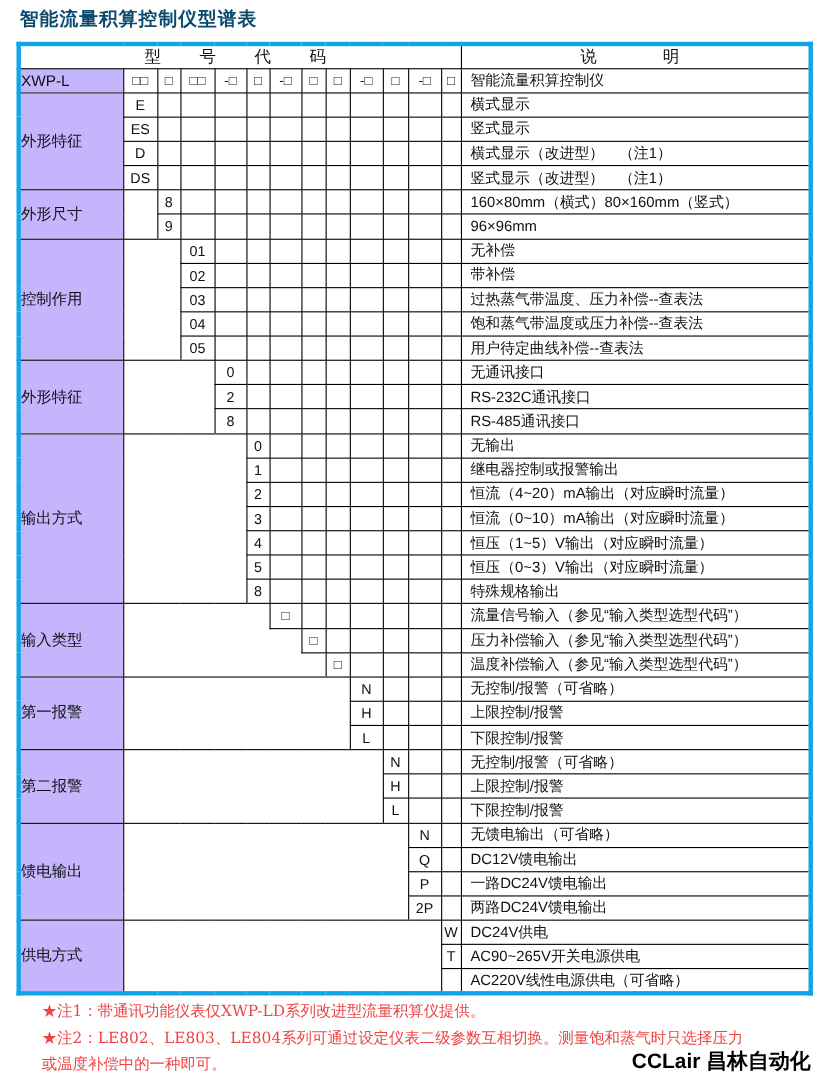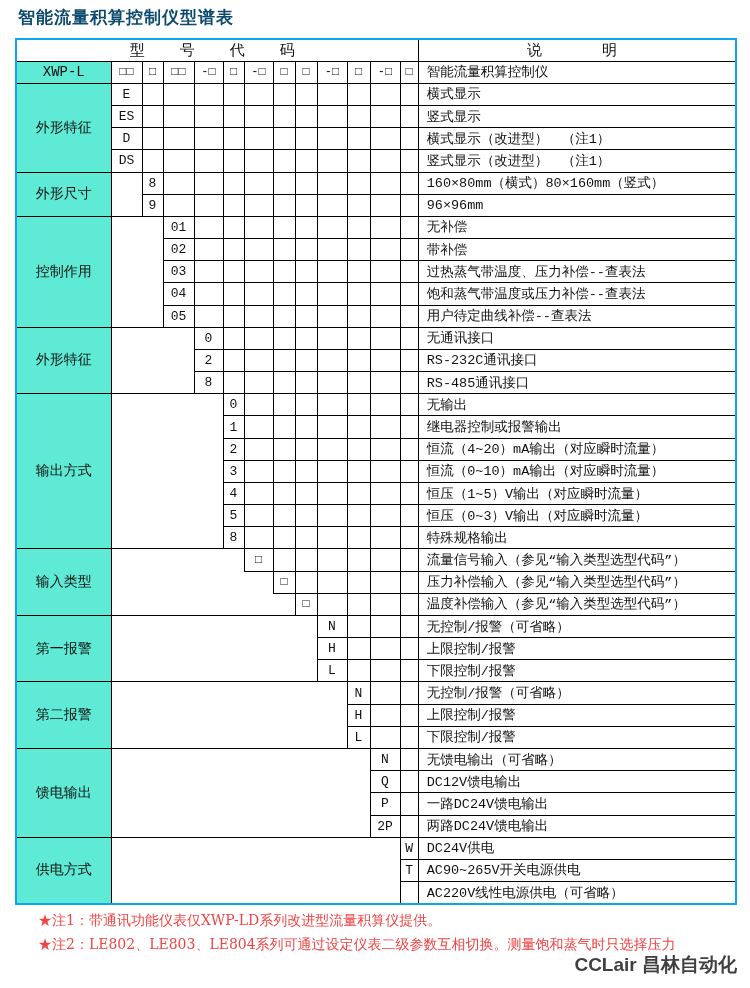--- a/index.html
+++ b/index.html
@@ -8,41 +8,41 @@
     font-family:"DejaVu Serif",serif;color:#111;overflow:hidden;
   }
   .page-title{
     position:absolute;left:18px;top:6px;
     font-family:"Liberation Sans",sans-serif;font-weight:bold;
     font-size:17px;color:#0c4a6e;letter-spacing:1px;
   }
   .table-wrap{position:absolute;left:15px;top:38px;}
   table{
     border-collapse:collapse;table-layout:fixed;
-    width:720px;height:867px;border:2px solid #0ea5e9;
-    font-family:Liberation Mono, monospace;
+    width:720px;height:867px;border:4px solid #0ea5e9;
+    font-family:Liberation Sans, sans-serif;
   }
   td{padding:0;font-size:13.5px;color:#111;vertical-align:middle;overflow:hidden;white-space:nowrap;}
   tr{height:22px;}
   td.hdr{border:1px solid #000;text-align:center;font-size:15px;letter-spacing:10px;}
-  td.cat{border:1px solid #000;background:#5eead4;text-align:center;font-size:14px;}
+  td.cat{border:1px solid #000;background:#c4b5fd;font-size:14px;}
   td.code{border:1px solid #000;text-align:center;font-size:13px;}
   td.boxes{border:1px solid #000;text-align:center;font-size:12px;}
   td.empty{border:1px solid #000;}
   td.desc{border:1px solid #000;text-align:left;padding-left:8px;font-size:13.5px;}
   td.blank{border:none;}
   td.blank.bb{border-bottom:1px solid #000;}
   .notes{
     position:absolute;left:38px;top:908px;width:690px;
     font-size:14px;line-height:24px;color:#ef4444;
   }
   .brand{
     position:absolute;right:13px;top:952px;
     font-family:"Liberation Sans",sans-serif;font-weight:bold;
-    font-size:19px;color:#404040;letter-spacing:0px;
+    font-size:19px;color:#000000;letter-spacing:0px;
   }
 </style>
 </head>
 <body>
 
 <div class="page-title">智能流量积算控制仪型谱表</div>
 
 <div class="table-wrap">
   <table id="model-table">
     <colgroup id="cols">
@@ -467,15 +467,16 @@
           <td class="code"></td>
           <td class="desc">AC220V线性电源供电（可省略）</td>
         </tr>
       </tbody>
   </table>
 </div>
 
 <div class="notes">
   <div>★注1：带通讯功能仪表仅XWP-LD系列改进型流量积算仪提供。</div>
   <div>★注2：LE802、LE803、LE804系列可通过设定仪表二级参数互相切换。测量饱和蒸气时只选择压力</div>
+  <div>或温度补偿中的一种即可。</div>
 </div>
 
 <div class="brand">CCLair 昌林自动化</div>
 
 </body></html>

